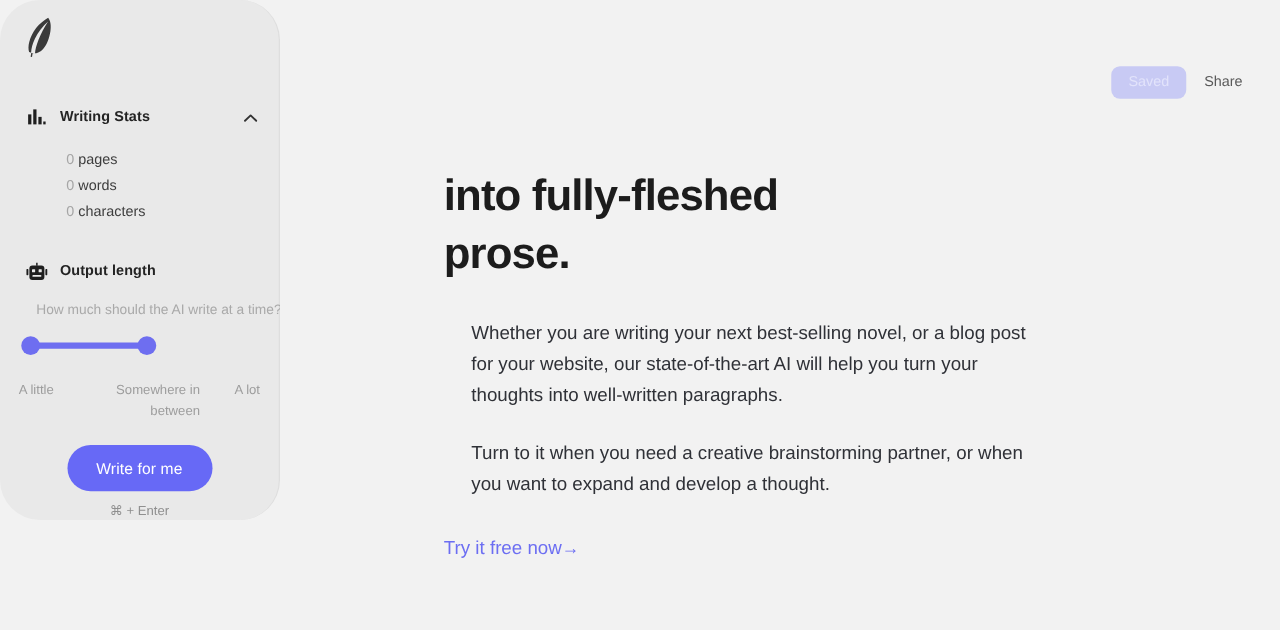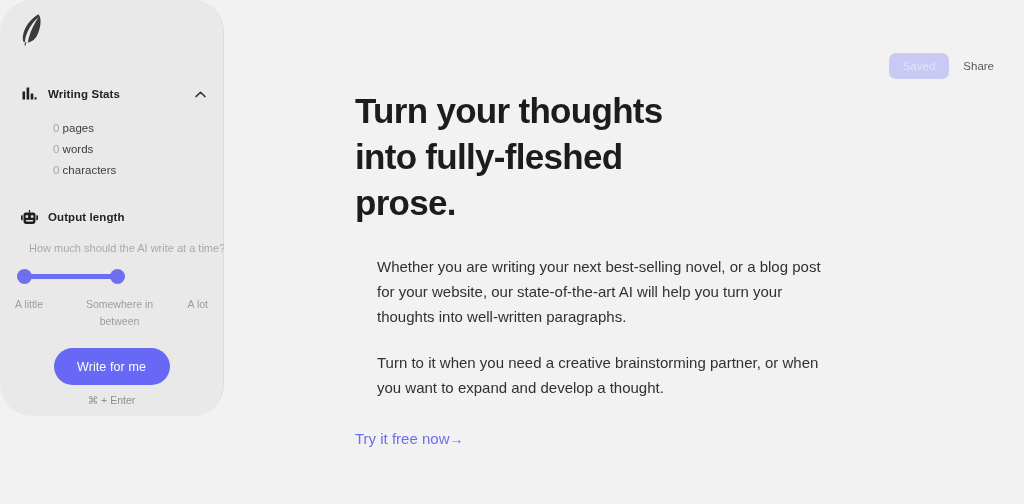--- a/index.html
+++ b/index.html
@@ -129,30 +129,30 @@
     height: 15px;
     border-radius: 50%;
     background: #6e6ef0;
     cursor: pointer;
   }
   .knob-a { left: 17px; }
   .knob-b { left: 110px; }
 
   .slider-labels {
     display: flex;
-    margin-top: 11px;
+    margin-top: 19px;
     padding: 0 15px;
   }
   .sl-lab {
     font-size: 10.5px;
     color: #9d9d9d;
     line-height: 17px;
   }
   .sl-left   { flex: 0 0 58px; text-align: left; }
-  .sl-mid    { flex: 1 1 auto; text-align: center; padding: 0 6px; }
+  .sl-mid    { flex: 1 1 auto; text-align: right; padding: 0 6px; }
   .sl-right  { flex: 0 0 42px; text-align: right; }
 
   .btn-wrap {
     margin-top: 18px;
     display: flex;
     flex-direction: column;
     align-items: center;
   }
   .write-btn {
     width: 116px;
@@ -336,21 +336,21 @@
 
   <main class="main">
 
     <div class="topbar">
       <button class="saved-btn">Saved</button>
       <button class="share-btn">Share</button>
     </div>
 
     <div class="doc">
       <h1>
-        <span>Turn your thoughts</span><br>
+        <br>
         <span>into fully-fleshed</span><br>
         <span>prose.</span>
       </h1>
 
       <p>Whether you are writing your next best-selling novel, or a blog post for your website, our state-of-the-art AI will help you turn your thoughts into well-written paragraphs.</p>
       <p>Turn to it when you need a creative brainstorming partner, or when you want to expand and develop a thought.</p>
 
       <a class="try-link" href="#">
         <span>Try it free now</span><span class="arrow">→</span>
       </a>

